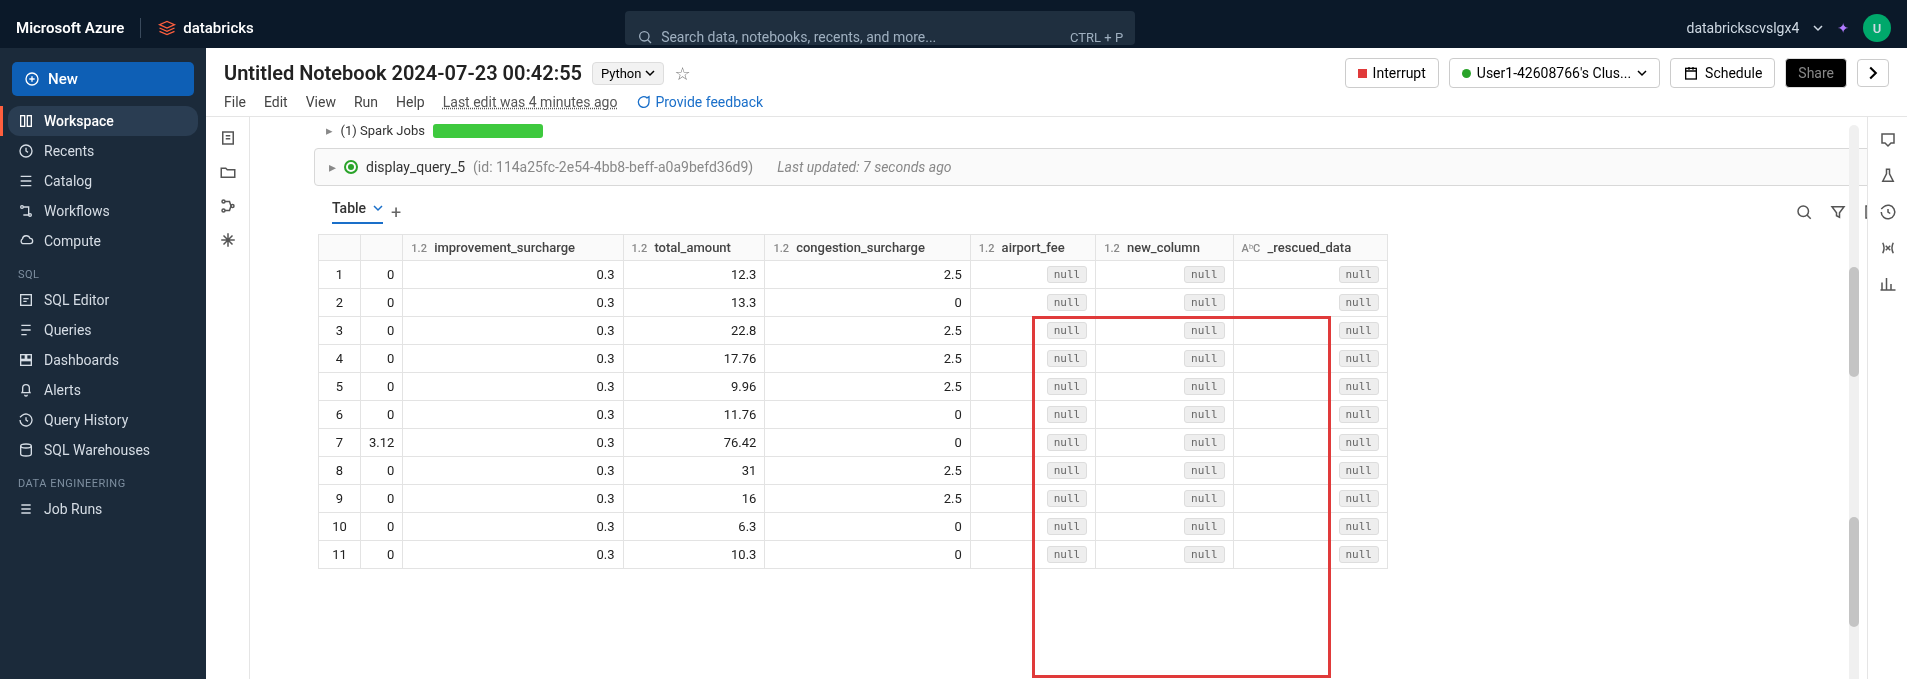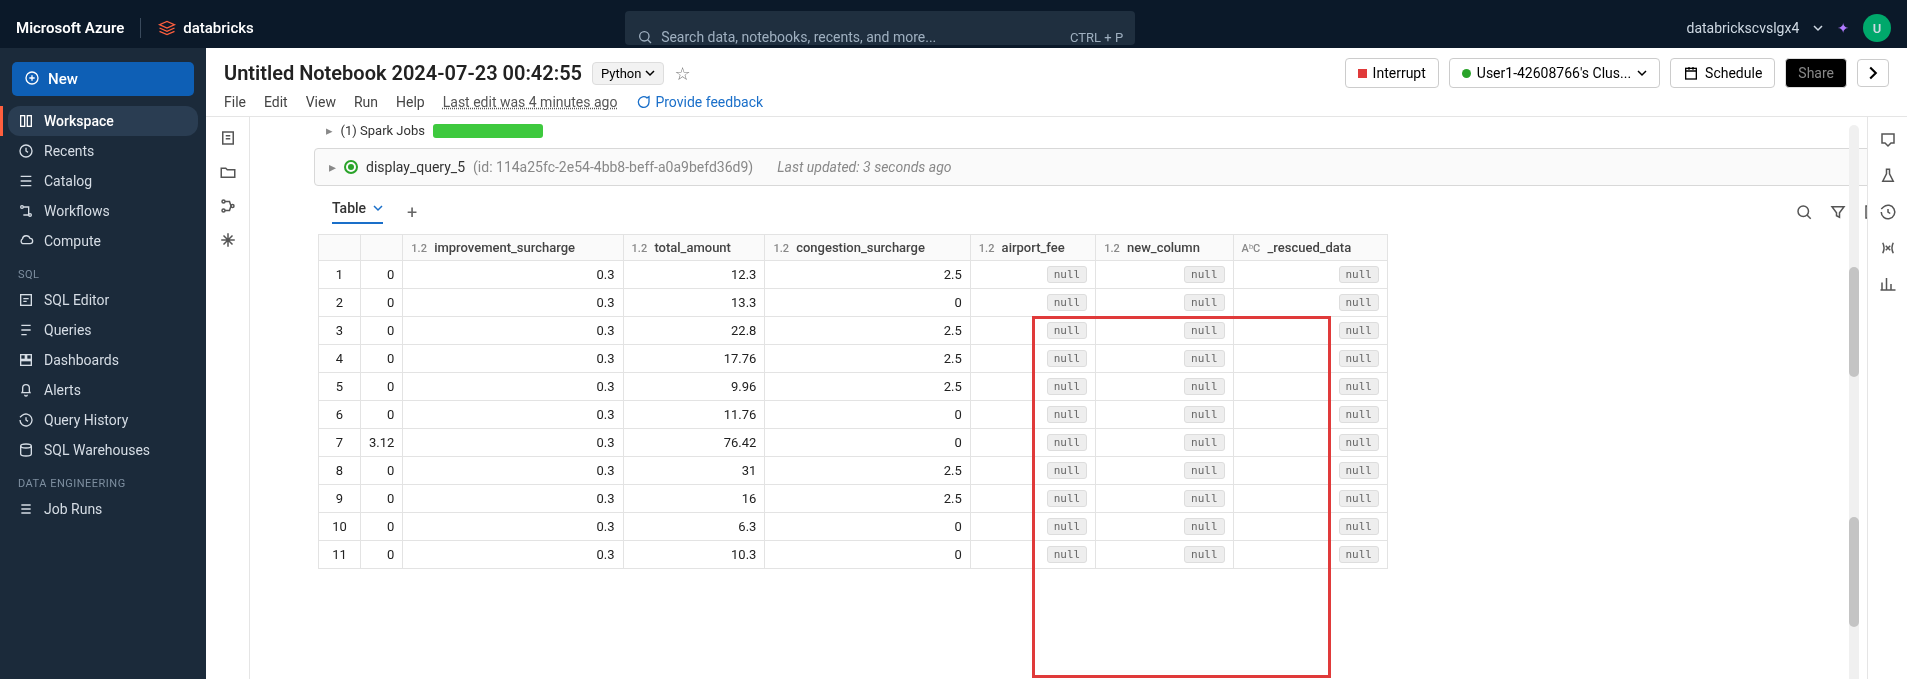--- a/index.html
+++ b/index.html
@@ -11,21 +11,21 @@
 .search-wrap{margin-left:auto;margin-right:auto;position:relative;left:-90px}
 .search-box{width:510px;height:34px;background:#1f2f3f;border-radius:4px;display:flex;align-items:flex-end;padding:0 12px;color:#9fb0c0;font-size:14px}
 .search-box svg{width:16px;height:16px;margin-right:8px}
 .kbd{margin-left:auto;color:#9fb0c0;font-size:13px}
 .top-right{display:flex;align-items:center;gap:14px;color:#cfd9e3;font-size:14px}
 .top-right .chev{width:10px;height:10px}
 .sparkle{color:#b07aff}
 .avatar{width:28px;height:28px;border-radius:50%;background:#00a86b;display:flex;align-items:center;justify-content:center;font-weight:600;font-size:13px}
 
 .sidebar{position:absolute;left:0;top:48px;width:206px;height:631px;background:#1b2a3a;color:#d6dde5;padding:10px 8px;font-size:14px}
-.new-btn{display:flex;align-items:flex-start;gap:8px;background:#0e5fb5;color:#fff;padding:8px 12px;border-radius:5px;margin:4px 4px 10px 4px;font-weight:500;font-size:15px}
+.new-btn{display:flex;align-items:center;gap:8px;background:#0e5fb5;color:#fff;padding:8px 12px;border-radius:5px;margin:4px 4px 10px 4px;font-weight:500;font-size:15px}
 .new-btn svg{width:16px;height:16px}
 .sb-item{display:flex;align-items:center;gap:10px;padding:7px 10px;border-radius:12px;cursor:pointer}
 .sb-item svg{width:16px;height:16px;flex-shrink:0}
 .sb-item.active{background:#2a3d52;color:#fff;font-weight:500;position:relative}
 .sb-item.active::before{content:"";position:absolute;left:-8px;top:0;bottom:0;width:3px;background:#ff5f3e}
 .sb-section{font-size:11px;text-transform:uppercase;color:#7e8fa0;padding:12px 10px 4px;letter-spacing:.5px}
 
 .main{position:absolute;left:206px;top:48px;right:0;bottom:0;background:#fff;display:flex}
 .notebook-header{padding:10px 18px 6px;border-bottom:1px solid #e5e5e5}
 .nh-row1{display:flex;align-items:center;gap:10px}
@@ -53,21 +53,21 @@
 .jobs-row .tri{color:#888}
 .prog-bar{width:110px;height:14px;background:#3ec93e;border-radius:3px}
 .query-row{border:1px solid #d8d8d8;border-radius:4px;padding:10px 14px;display:flex;align-items:center;gap:8px;font-size:14px;color:#333;background:#fafafa}
 .query-row .tri{color:#888}
 .green-dot{width:14px;height:14px;border:2px solid #29a329;border-radius:50%;display:flex;align-items:center;justify-content:center}
 .green-dot::after{content:"";width:6px;height:6px;background:#29a329;border-radius:50%}
 .qid{color:#888}
 .last-upd{margin-left:16px;color:#888;font-style:italic}
 
 .table-toolbar{display:flex;align-items:center;padding:14px 14px 10px 18px;font-size:14px;color:#333}
-.tt-left{display:flex;align-items:center;gap:24px}
+.tt-left{display:flex;align-items:center;gap:8px}
 .tt-left .tbl-lbl{font-weight:500;border-bottom:2px solid #1a6fc9;padding-bottom:6px}
 .tt-left .plus{color:#666;font-size:18px;font-weight:400}
 .tt-right{margin-left:auto;display:flex;gap:16px;color:#555}
 .tt-right svg{width:18px;height:18px}
 
 .data-table{border:1px solid #d0d0d0;border-top:1px solid #d0d0d0;font-size:13px;width:1070px;margin-left:4px;border-collapse:collapse}
 .data-table th,.data-table td{border:1px solid #e3e3e3;padding:5px 8px;height:26px}
 .data-table th{background:#fafafa;text-align:left;font-weight:500;color:#444;white-space:nowrap}
 .col-type{color:#888;font-size:11px;margin-right:4px}
 .data-table td{text-align:right;color:#222}
@@ -289,21 +289,21 @@
         <div class="jobs-row">
           <span class="tri">▸</span>
           <span>(1) Spark Jobs</span>
           <span class="prog-bar"></span>
         </div>
         <div class="query-row">
           <span class="tri">▸</span>
           <span class="green-dot"></span>
           <span>display_query_5</span>
           <span class="qid">(id: 114a25fc-2e54-4bb8-beff-a0a9befd36d9)</span>
-          <span class="last-upd">Last updated: 3 seconds ago</span>
+          <span class="last-upd">Last updated: 7 seconds ago</span>
         </div>
 
         <div class="table-toolbar">
           <div class="tt-left">
             <span class="tbl-lbl"><span>Table</span>&nbsp;&nbsp;<svg width="10" height="10" viewBox="0 0 10 10" fill="none" stroke="#1a6fc9" stroke-width="1.5">
                   <path d="M1 3l4 4 4-4"></path>
                 </svg></span>
             <span class="plus">+</span>
           </div>
           <div class="tt-right">

